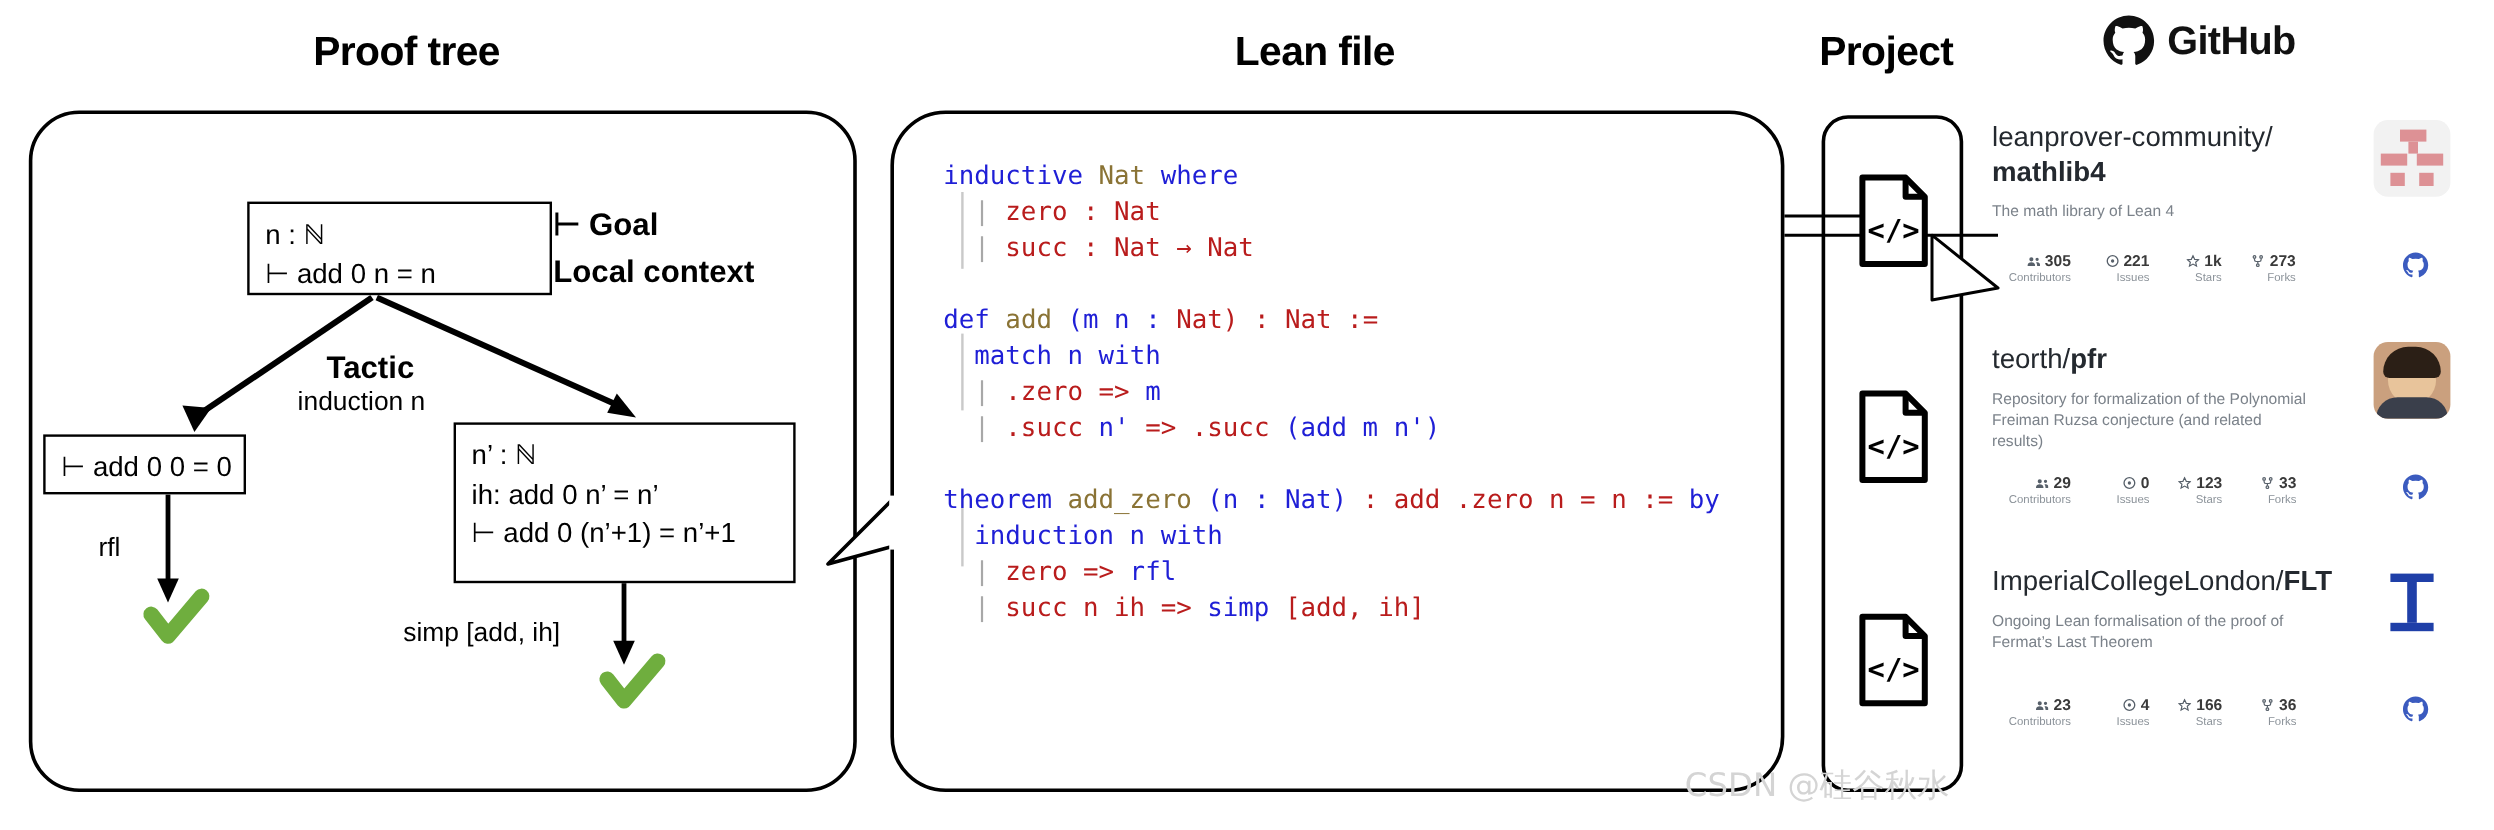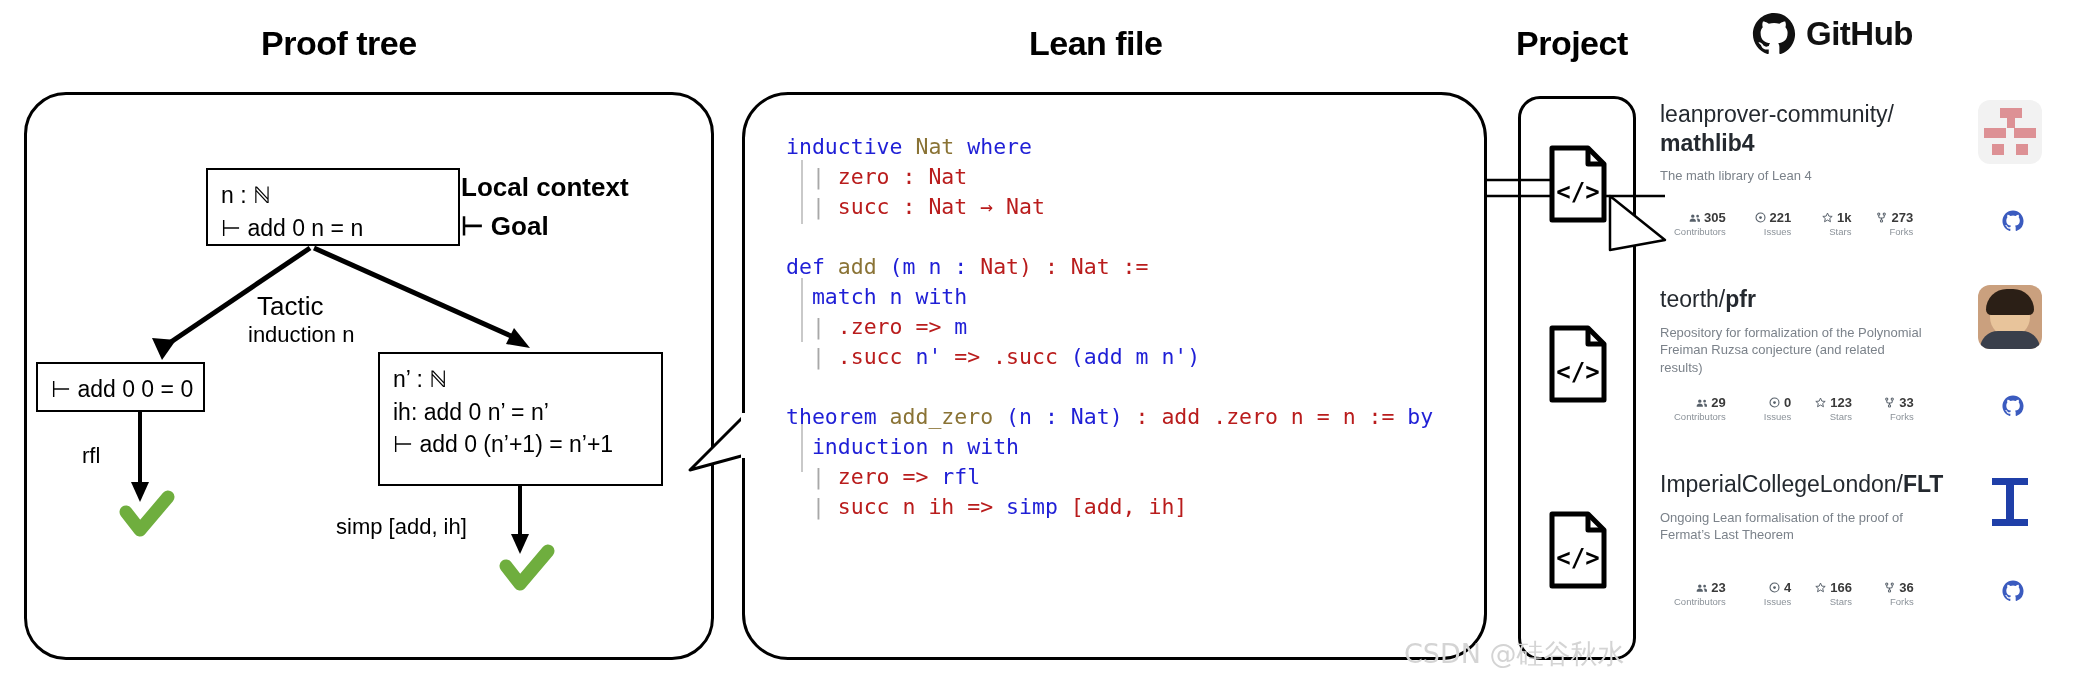--- a/index.html
+++ b/index.html
@@ -49,21 +49,21 @@
   }
   #box-root{left:206px;top:168px;width:254px;height:78px;}
   #box-zero{left:36px;top:362px;width:169px;height:50px;}
   #box-succ{left:378px;top:352px;width:285px;height:134px;}
   .pbox .ln{display:block;}
 
   
   .tlabel{position:absolute;color:#000;white-space:nowrap;}
   #lbl-localctx{left:461px;top:168px;font-size:26px;font-weight:bold;line-height:1.5;}
   #lbl-localctx .ln{display:block;}
-  #lbl-tactic{left:257px;top:291px;font-size:26px;font-weight:normal;text-align:center;}
+  #lbl-tactic{left:272px;top:291px;font-size:26px;font-weight:bold;text-align:center;}
   #lbl-induction{left:248px;top:322px;font-size:22px;}
   #lbl-rfl{left:82px;top:443px;font-size:22px;}
   #lbl-simp{left:336px;top:514px;font-size:22px;}
 
   
   .ovl{position:absolute;left:0;top:0;width:2078px;height:692px;pointer-events:none;}
 
   
   #code{
     position:absolute;
@@ -161,22 +161,22 @@
     <path d="M 1487 196 L 1665 196" stroke="#000" stroke-width="2.5" fill="none"></path>
     <path d="M 1610 196 L 1665 240 L 1610 250 Z" fill="#fff" stroke="#000" stroke-width="2.5" stroke-linejoin="round"></path>
   </svg>
 
   <div class="pbox" id="box-root">
     <span class="ln">n : ℕ</span>
     <span class="ln">⊢ add 0 n = n</span>
   </div>
 
   <div class="tlabel" id="lbl-localctx">
+    <span class="ln">⊢ Goal</span>
     <span class="ln">Local context</span>
-    <span class="ln">⊢ Goal</span>
   </div>
 
   <div class="tlabel" id="lbl-tactic">Tactic</div>
   <div class="tlabel" id="lbl-induction">induction n</div>
 
   <div class="pbox" id="box-zero">
     <span class="ln">⊢ add 0 0 = 0</span>
   </div>
 
   <div class="pbox" id="box-succ">

